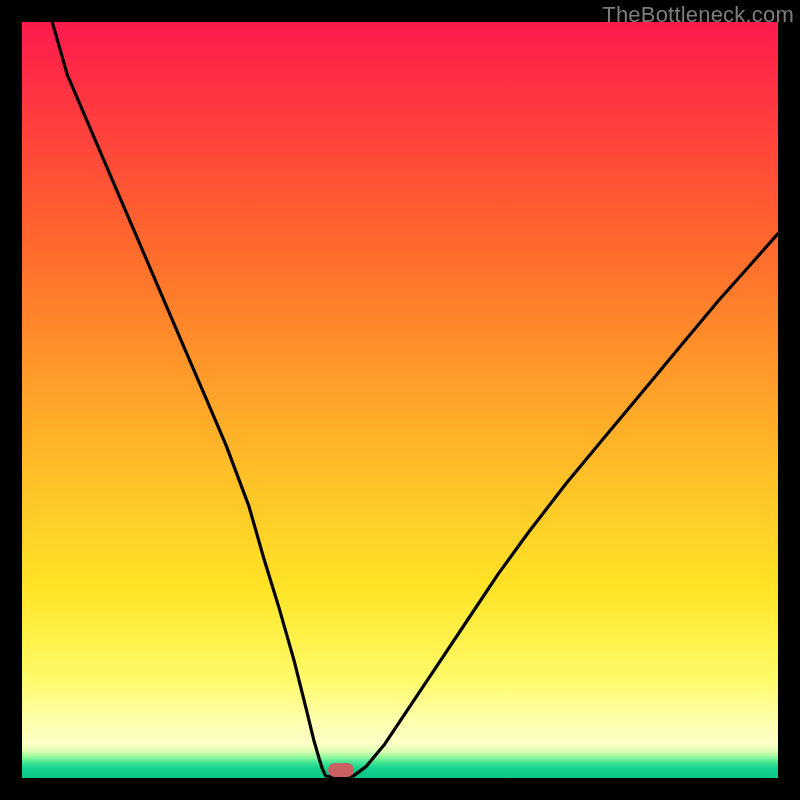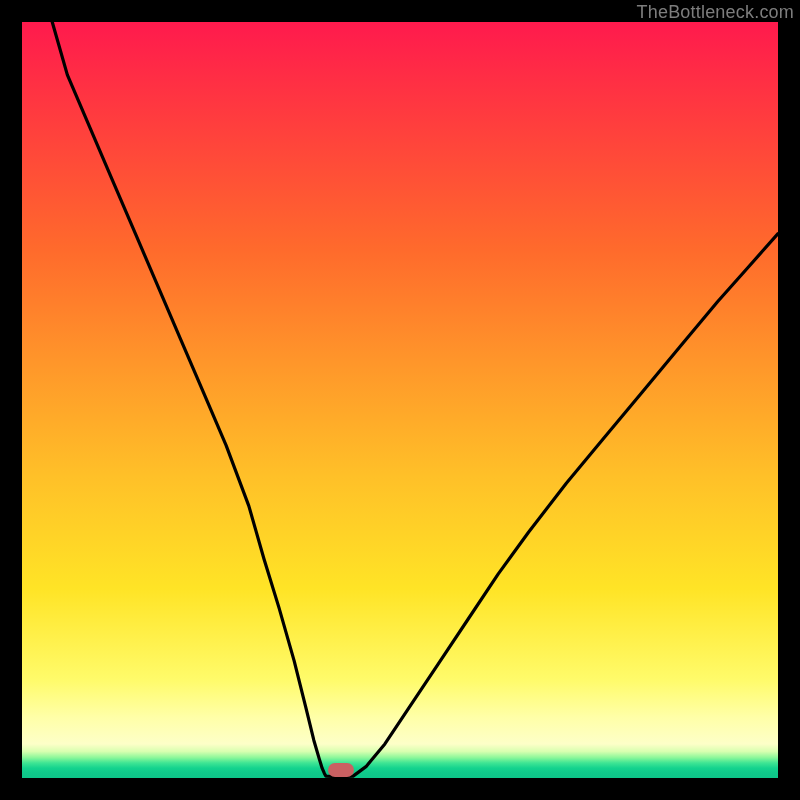--- a/index.html
+++ b/index.html
@@ -41,21 +41,21 @@
       #14d38e 98.7%,
       #0fc98a 99.3%,
       #0ec589 100%
     );
   }
   .watermark {
     position: absolute;
     top: 2px;
     right: 6px;
     color: #7d7d7d;
-    font-size: 18px;
+    font-size: 22px;
     font-weight: 400;
     letter-spacing: 0.2px;
     user-select: none;
   }
   svg.curve {
     position: absolute;
     left: 0;
     top: 0;
     width: 756px;
     height: 756px;

